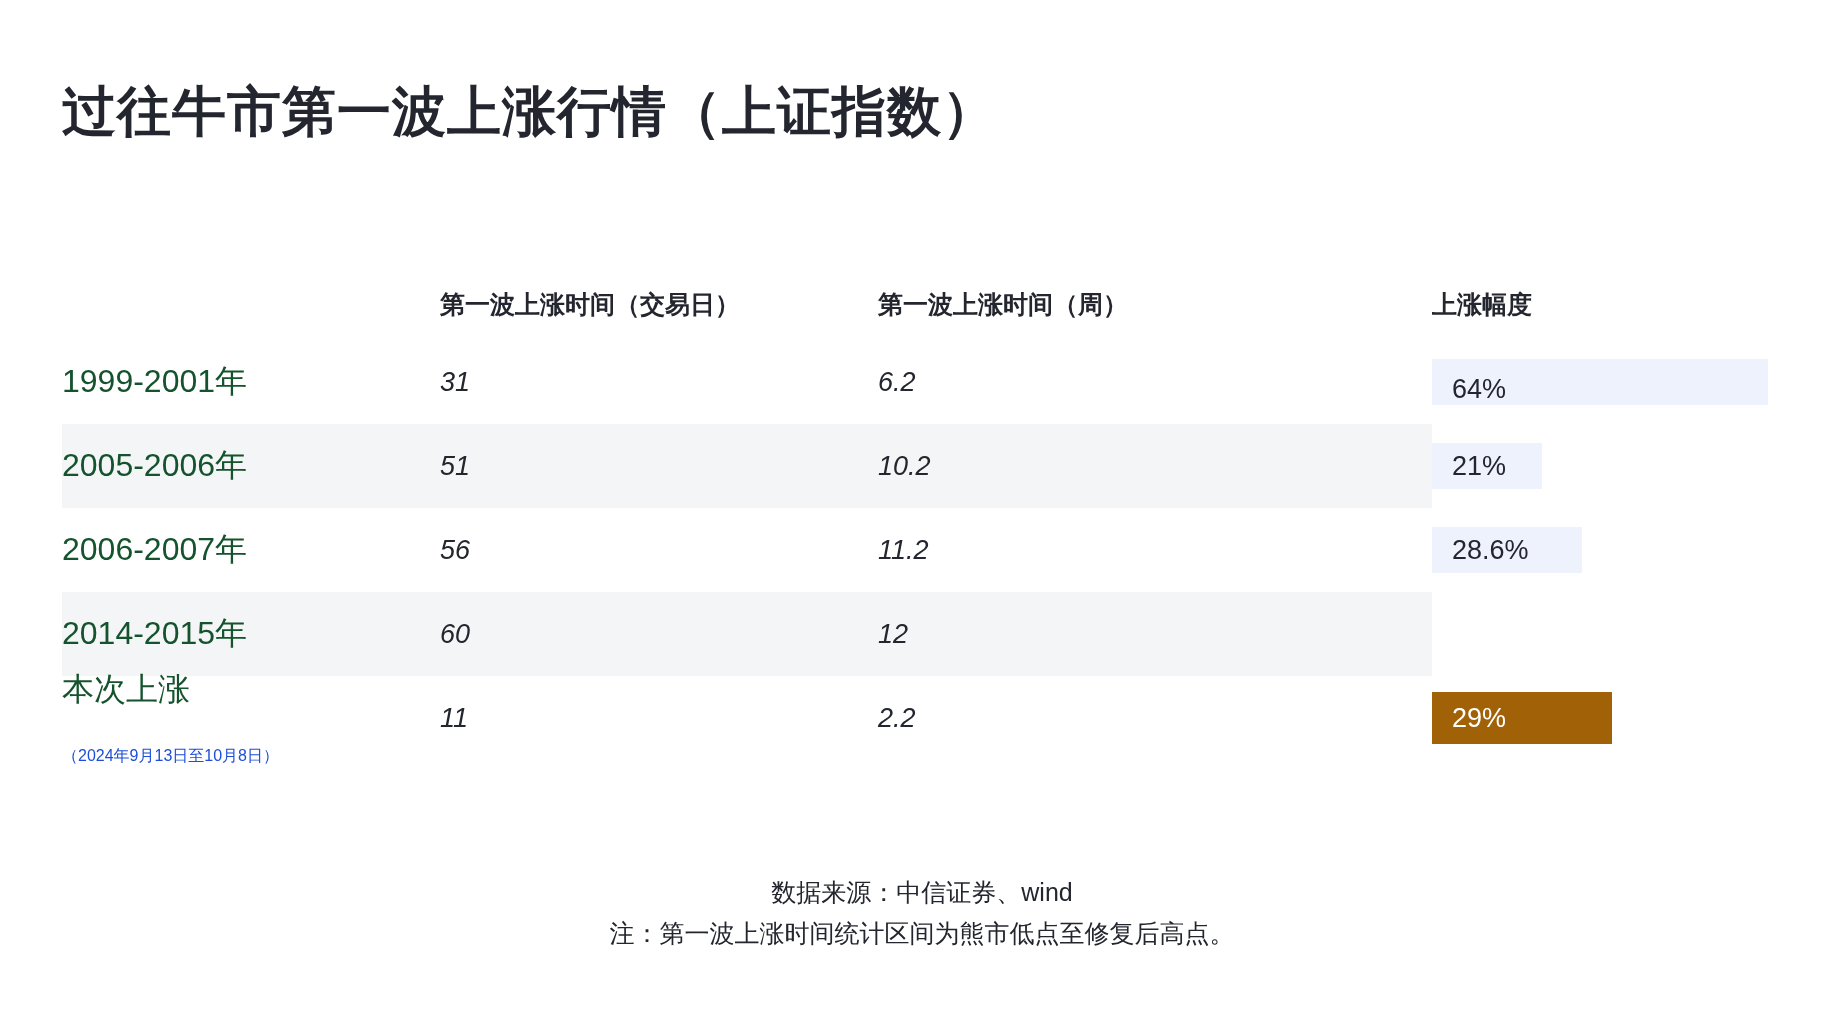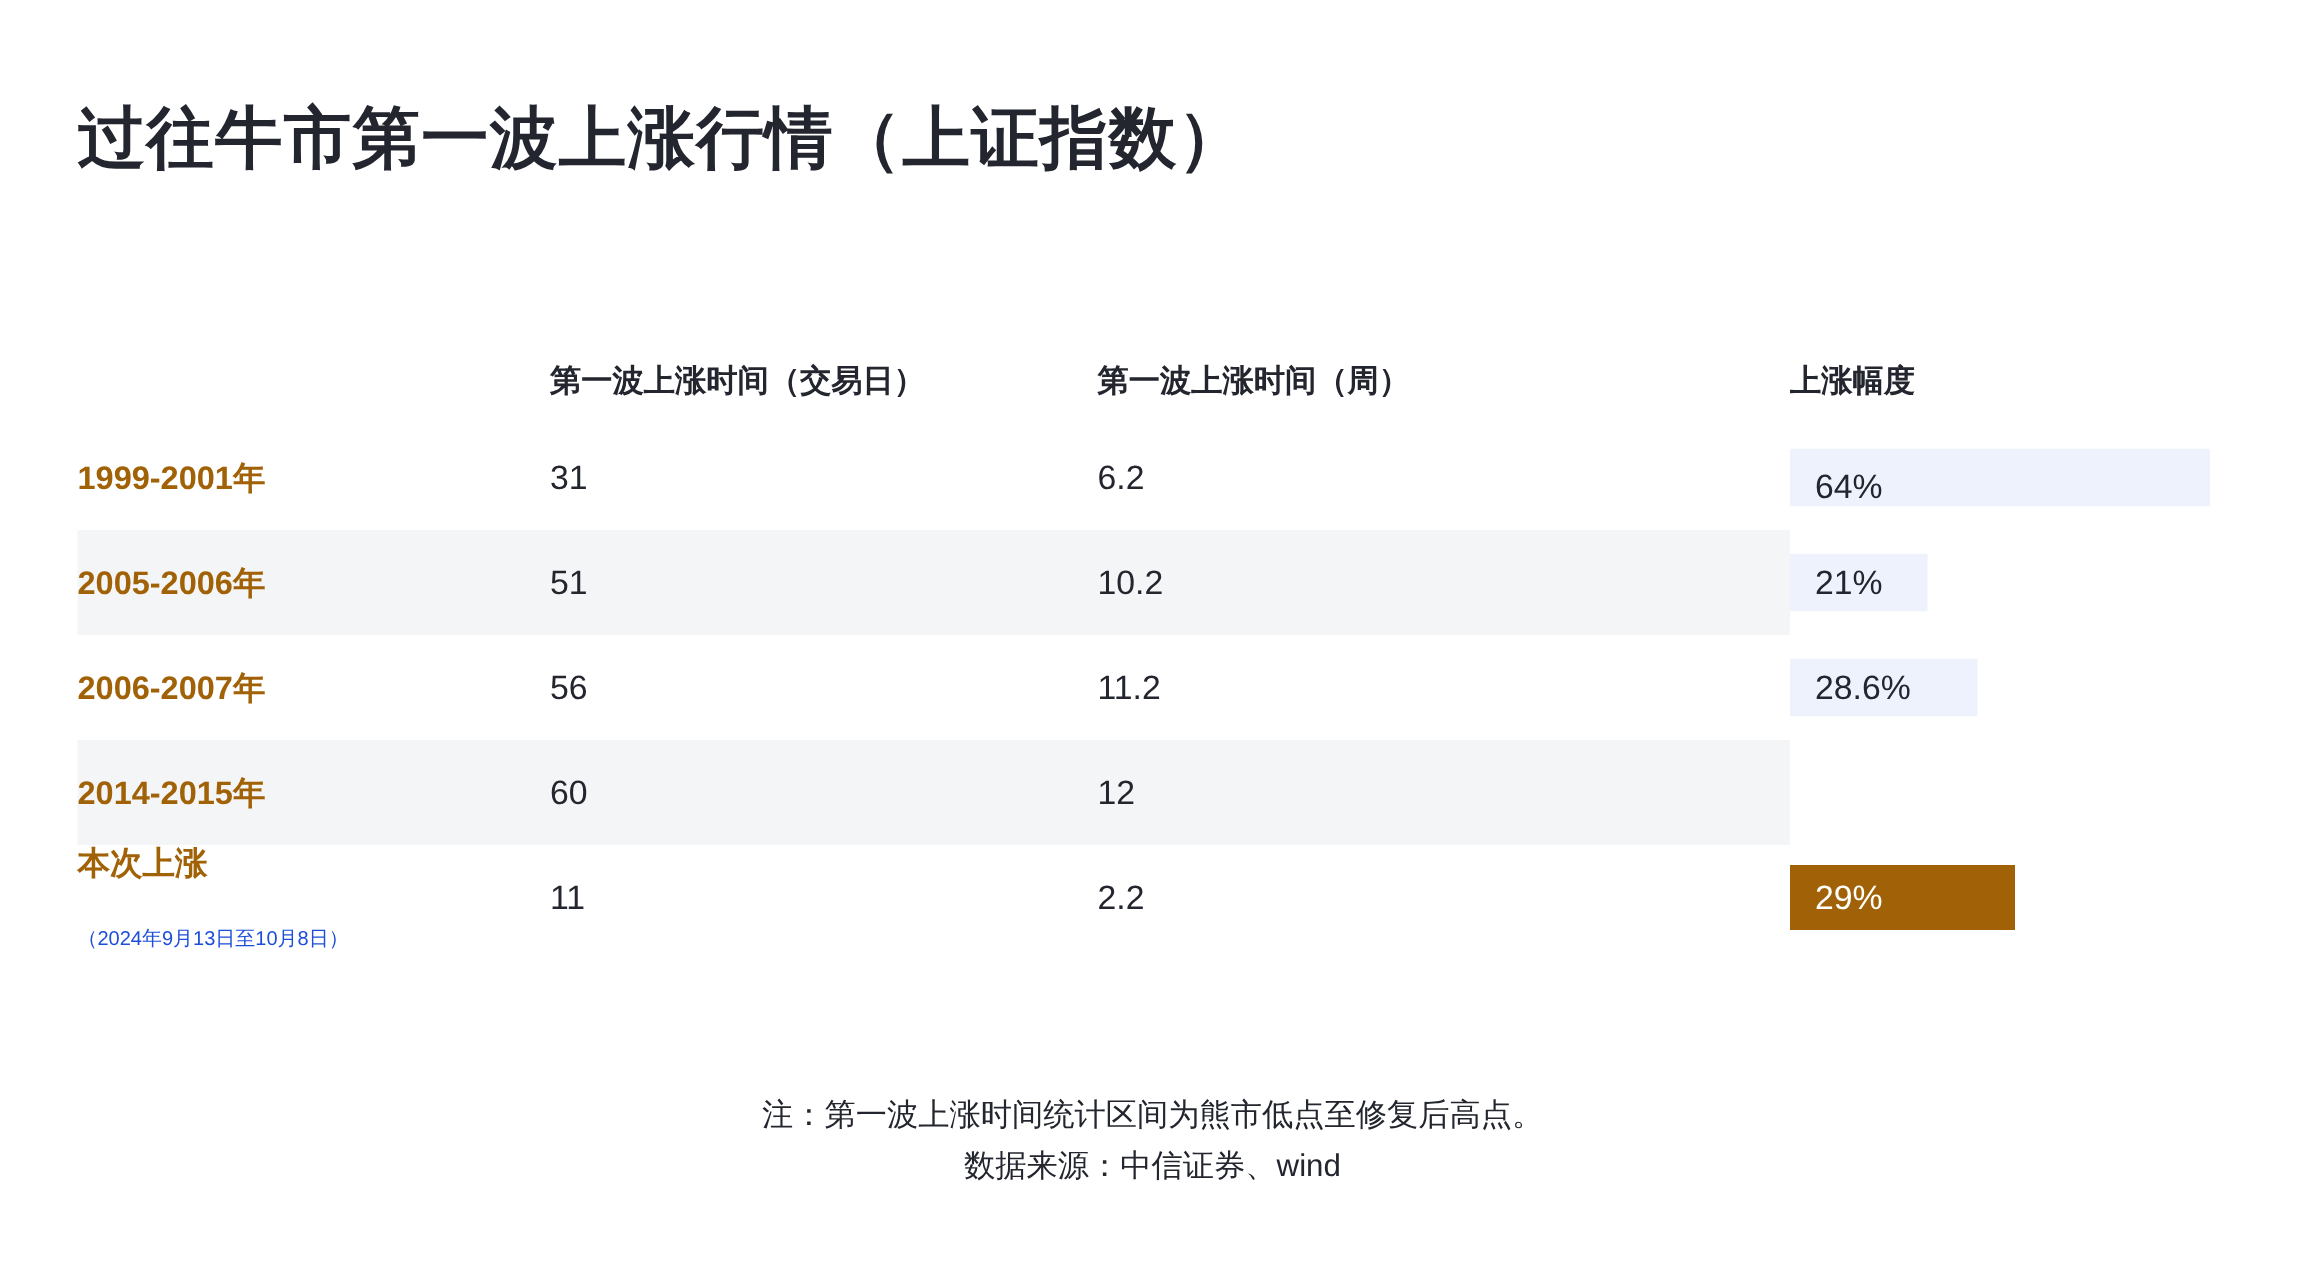--- a/index.html
+++ b/index.html
@@ -76,23 +76,23 @@
   .c-weeks  { left: 878px; width: 520px; }
   .c-pct    { left: 1432px; width: 400px; }
 
   .head-text {
     font-size: 25px;
     font-weight: 700;
     color: #23262e;
   }
 
   .label-main {
-    font-size: 26px;
-    font-weight: 700;
-    color: #a16207;
+    font-size: 32px;
+    font-weight: 400;
+    color: #14532d;
     line-height: 1.18;
   }
   .label-sub {
     font-size: 16px;
     font-weight: 400;
     color: #1d4ed8;
     line-height: 1.2;
     margin-top: 20px;
   }
   .c-label.stacked {
@@ -100,20 +100,21 @@
     flex-direction: column;
     align-items: flex-start;
     justify-content: center;
     gap: 17px;
   }
 
   .num {
     font-size: 27px;
     font-weight: 400;
     color: #23262e;
+    font-style: italic;
   }
 
   
   .bar {
     position: absolute;
     left: 0;
     top: 50%;
     transform: translateY(-50%);
     height: 46px;
     background: #eef2fc;
@@ -249,17 +250,17 @@
             <div class="bar highlight" style="width: 180px;">
               <span class="bar-value">29%</span>
             </div>
           </div>
         </div>
       </div>
 
   </div>
 
   <div class="notes">
+    <div class="note-line">数据来源：中信证券、wind</div>
     <div class="note-line">注：第一波上涨时间统计区间为熊市低点至修复后高点。</div>
-    <div class="note-line">数据来源：中信证券、wind</div>
   </div>
 
 </div>
 
 </body></html>

